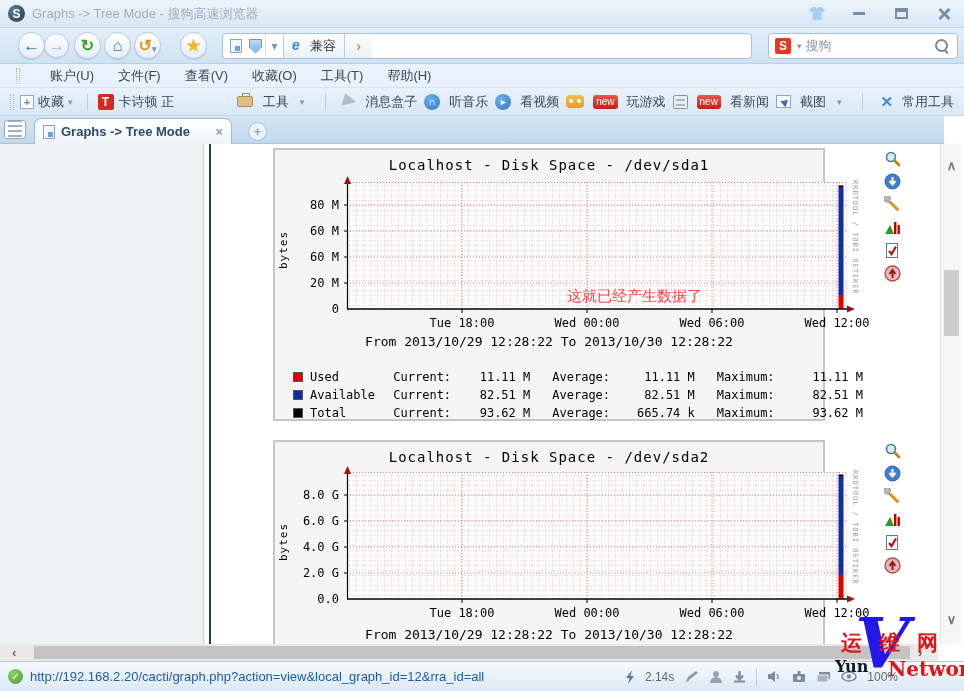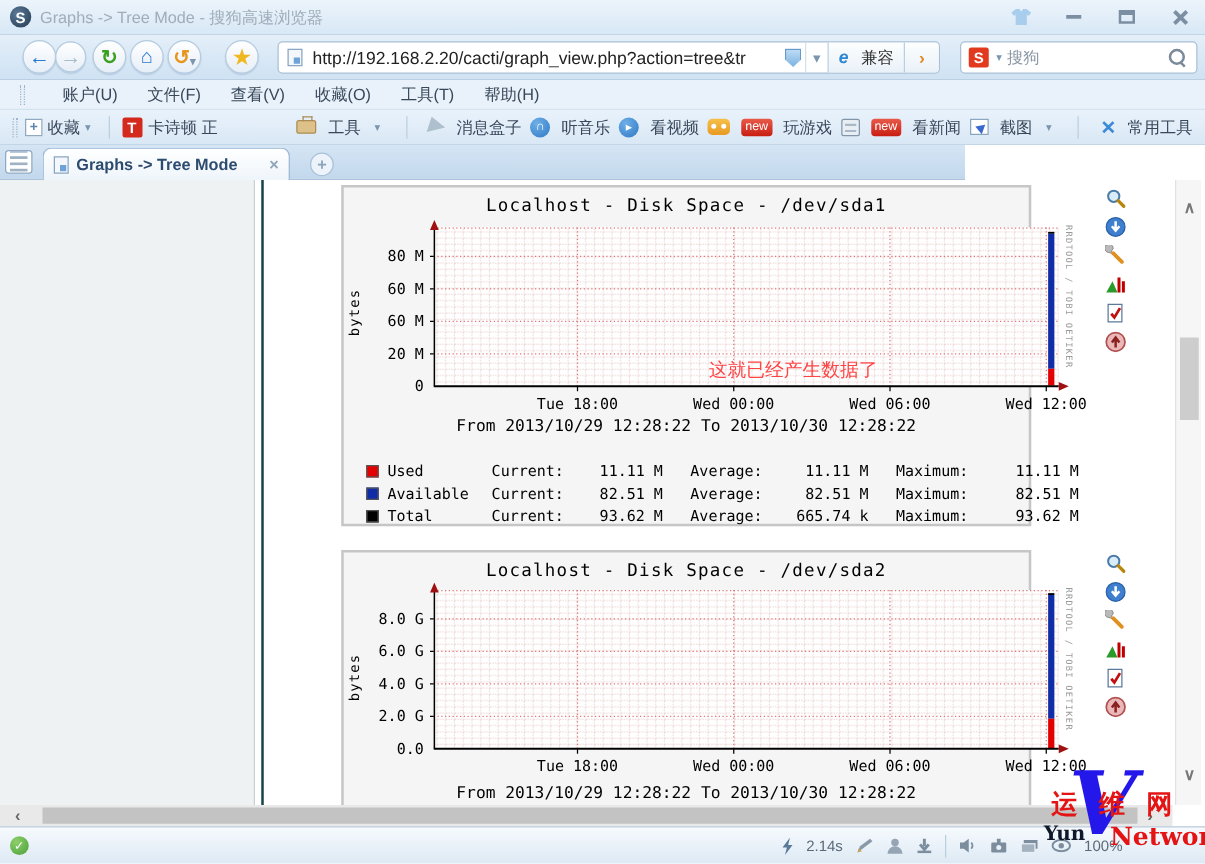--- a/index.html
+++ b/index.html
@@ -78,21 +78,21 @@
   .news-icon { width:15px; height:14px; background:#e8eef4; border:1px solid #8296aa; border-radius:2px;
     background-image:linear-gradient(#a9b8c6 2px, transparent 2px), linear-gradient(#a9b8c6 2px, transparent 2px);
     background-size:9px 4px, 9px 4px; background-position:2px 3px, 2px 8px; background-repeat:no-repeat; margin-right:2px; }
   .new-badge { background:linear-gradient(#e85a4a,#c81e12); color:#fff; font-size:10px; border-radius:3px; padding:0 3px; height:14px; line-height:14px; margin-right:2px; }
   .snap-icon { width:15px; height:13px; background:#fff; border:1px solid #8aa6c0; position:relative; margin-right:2px; }
   .snap-icon::after { content:""; position:absolute; right:1px; bottom:1px; width:0; height:0;
     border-left:7px solid #3a6ad0; border-top:4px solid transparent; border-bottom:4px solid transparent; transform:rotate(-40deg); }
   .xtool { color:#3a8ad8; font-weight:bold; font-size:15px; margin-right:2px; }
 
   
-  .tabbar { position:absolute; left:0; top:116px; width:772px; height:28px;
+  .tabbar { position:absolute; left:0; top:116px; width:944px; height:28px;
     background:linear-gradient(#d5e5f4,#c2d8ec); border-bottom:1px solid #aac4dd; }
   .tablist-btn { position:absolute; left:4px; top:4px; width:22px; height:19px; background:#fff; border:1px solid #8fa9c4; border-radius:3px;
     background-image:linear-gradient(#9fb2c4 2px, transparent 2px); background-size:14px 5px; background-position:3px 4px; background-repeat:repeat-y; }
   .tab { position:absolute; left:34px; top:2px; width:198px; height:26px;
     background:linear-gradient(#ffffff,#eef5fb); border:1px solid #9fbbd6; border-bottom:none; border-radius:7px 7px 0 0;
     display:flex; align-items:center; padding:0 8px; gap:6px; }
   .tab-label { font-weight:bold; color:#2c4b6e; font-size:13px; flex:1; white-space:nowrap; overflow:hidden; }
   .tab-close { color:#90a4b8; font-size:13px; font-weight:bold; }
   .newtab { position:absolute; left:248px; top:6px; width:19px; height:19px; border-radius:50%; background:#ecf3fa;
     border:1px solid #a8c0d8; color:#8aa4bc; font-weight:bold; display:flex; align-items:center; justify-content:center; font-size:13px; }
@@ -178,21 +178,20 @@
 <div class="navbar">
   <div class="navbtn" style="left:18px; color:#2a7ad0; font-size:17px;">←</div>
   <div class="navbtn" style="left:44px; color:#a8bccd; font-size:17px; width:25px; height:25px; top:5px;">→</div>
   <div class="navbtn" style="left:74px; color:#3aa020; font-size:16px;">↻</div>
   <div class="navbtn" style="left:104px; color:#2a7ad0; font-size:16px;">⌂</div>
   <div class="navbtn" style="left:134px; color:#e8951e; font-size:16px;">↺<span class="ddv" style="margin:6px 0 0 0;">▾</span></div>
   <div class="navbtn" style="left:180px; color:#f0b820; font-size:16px;">★</div>
 
   <div class="address">
     <div class="doc-icon"></div>
-    <div class="addr-url">http://192.168.2.20/cacti/graph_view.php?action=tree&amp;tr</div>
     <div class="shield-icon"></div>
     <div class="addr-dd">▾</div>
     <div class="compat">
       <div class="ie-icon">e</div>
       <div class="compat-label">兼容</div>
     </div>
     <div class="gobtn">›</div>
   </div>
 
   <div class="searchbox">
@@ -474,20 +473,21 @@
 </div>
 
 <div class="hscroll">
   <div class="hchev" style="left:12px;">‹</div>
   <div class="hthumb"></div>
   <div class="hchev" style="left:918px;">›</div>
 </div>
 
 <div class="statusbar">
   <div class="okcirc">✓</div>
+  <div class="status-url">http://192.168.2.20/cacti/graph.php?action=view&amp;local_graph_id=12&amp;rra_id=all</div>
   <div class="status-right">
     <svg width="10" height="14">
         <polygon points="7,0 1,8 4.5,8 3,14 9,6 5.5,6" fill="#5a7a9a"></polygon>
       </svg>
     <span>2.14s</span>
     <svg width="15" height="14">
         <polygon points="2,12 4,7 12,1 14,3 6,9" fill="#8a99a8"></polygon>
         <polygon points="2,12 5.5,11 3,8.5" fill="#c8a058"></polygon>
       </svg>
     <svg width="14" height="14">

